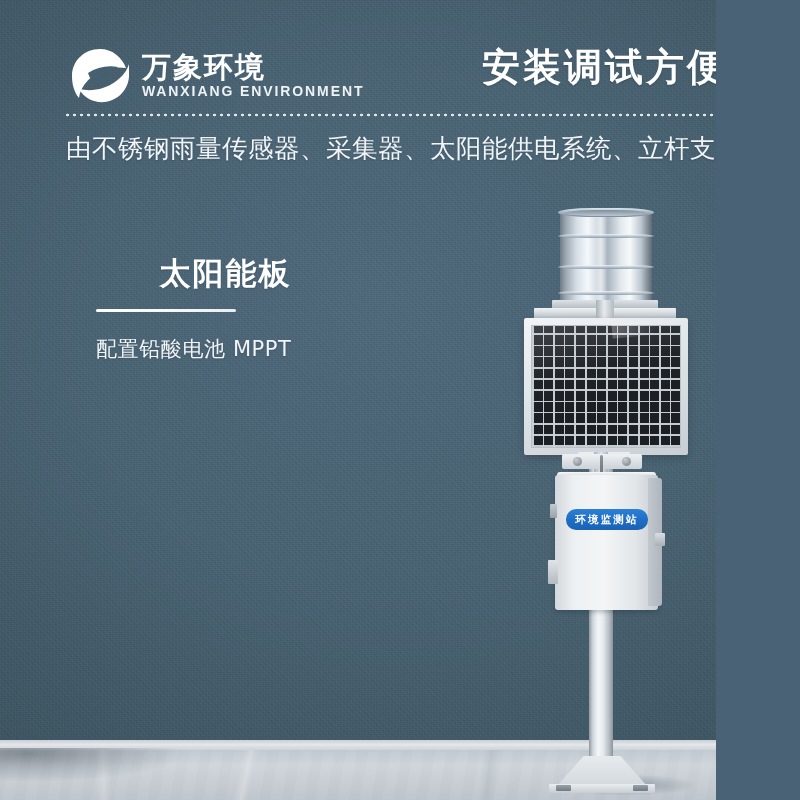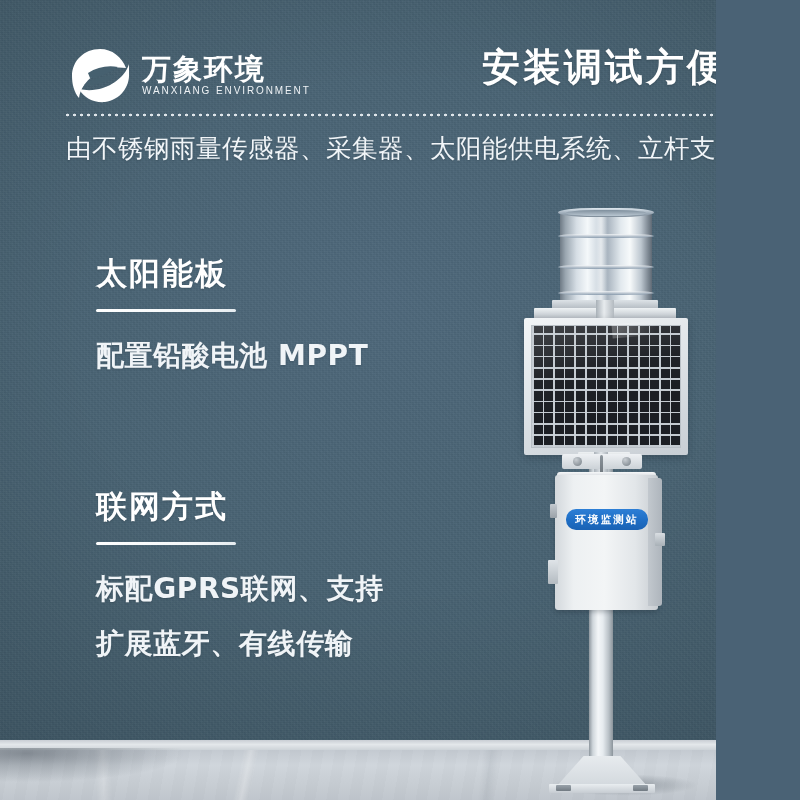--- a/index.html
+++ b/index.html
@@ -90,22 +90,22 @@
   .logo-words { display: flex; flex-direction: column; gap: 1px; }
   .logo-cn {
     font-size: 29px;
     font-weight: bold;
     color: #ffffff;
     letter-spacing: 2px;
     line-height: 1.05;
     font-family: "DejaVu Sans", "Liberation Sans", sans-serif;
   }
   .logo-en {
-    font-size: 10px;
-    font-weight: normal;
+    font-size: 14px;
+    font-weight: bold;
     color: #eef2f5;
     letter-spacing: 1.9px;
     line-height: 1;
   }
 
   .headline {
     position: absolute;
     left: 482px; top: 46px;
     font-size: 38px;
     font-weight: bold;
@@ -147,37 +147,37 @@
 
   .feature-title {
     font-size: 31px;
     font-weight: bold;
     color: #ffffff;
     letter-spacing: 2px;
     line-height: 1.2;
     white-space: nowrap;
     font-family: "DejaVu Sans", "Liberation Sans", sans-serif;
     text-shadow: 0 1px 2px rgba(20,30,40,.22);
+    text-align: right;
   }
   .feature-rule {
     width: 140px;
     height: 3px;
     background: linear-gradient(90deg, #ffffff 0%, #f4f7f9 70%, #e6ecf0 100%);
     margin: 17px 0 17px 0;
     border-radius: 2px;
   }
   .feature-line {
-    font-size: 28px;
+    font-size: 21px;
     color: #f0f4f7;
     letter-spacing: .6px;
     line-height: 1.95;
     white-space: nowrap;
     font-family: "DejaVu Sans", "Liberation Sans", sans-serif;
     text-shadow: 0 1px 2px rgba(20,30,40,.2);
-    font-weight: bold;
   }
 
   
   .product { position: absolute; left: 0; top: 0; width: 800px; height: 800px; }
 
   
   .pole-lower {
     position: absolute;
     left: 589px; top: 452px;
     width: 24px; height: 335px;
@@ -420,26 +420,20 @@
   <div class="dotted-rule"></div>
 
   <div class="subheadline">由不锈钢雨量传感器、采集器、太阳能供电系统、立杆支架等组成</div>
 
   <div class="feature f1">
     <div class="feature-title">太阳能板</div>
     <div class="feature-rule"></div>
     <div class="feature-line">配置铅酸电池 MPPT</div>
   </div>
 
-  <div class="feature f2">
-    <div class="feature-title">联网方式</div>
-    <div class="feature-rule"></div>
-    <div class="feature-line">标配GPRS联网、支持</div>
-    <div class="feature-line">扩展蓝牙、有线传输</div>
-  </div>
 
   <div class="product">
 
     <div class="pole-lower"></div>
     <div class="pole-base-plate"></div>
     <div class="pole-base-foot"></div>
     <div class="bolt-l"></div>
     <div class="bolt-r"></div>
 
     <div class="gauge-body"></div>

